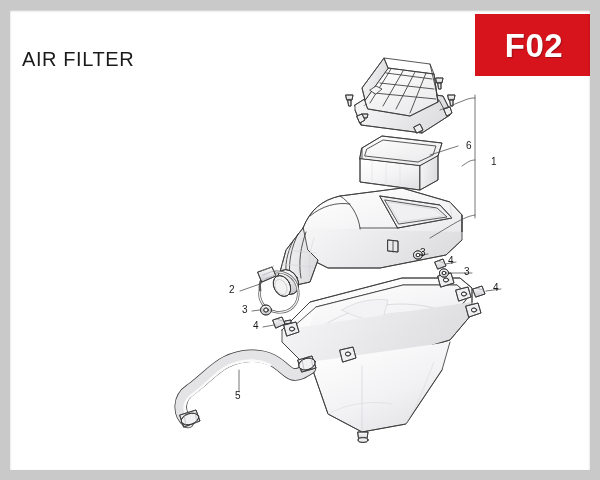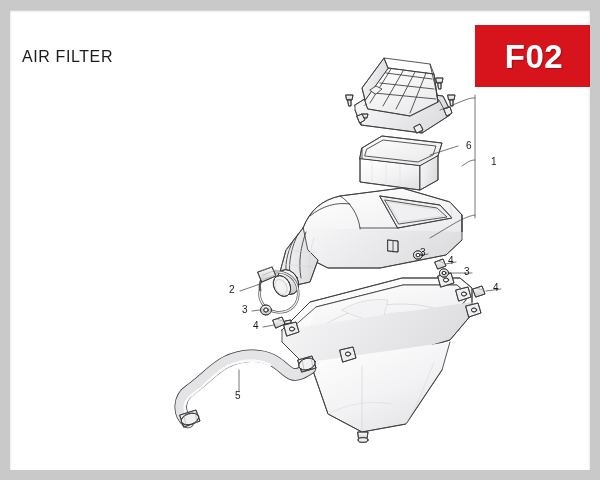--- a/index.html
+++ b/index.html
@@ -31,30 +31,30 @@
     position: absolute;
     left: 10px; top: 10px;
     width: 580px; height: 460px;
     box-shadow: inset 0 1px 2px rgba(0,0,0,0.22);
     pointer-events: none;
   }
   #title {
     position: absolute;
     left: 12px;
     top: 38px;
-    font-size: 16px;
+    font-size: 20px;
     letter-spacing: 0.6px;
     color: #1b1b1b;
     font-family: "Liberation Sans", sans-serif;
     white-space: nowrap;
   }
   #badge {
     position: absolute;
     left: 465px;
-    top: 15px;
+    top: 4px;
     width: 118px;
     height: 62px;
     background: #d7131c;
     display: flex;
     align-items: center;
     justify-content: center;
   }
   #badge-label {
     color: #ffffff;
     font-size: 33px;

